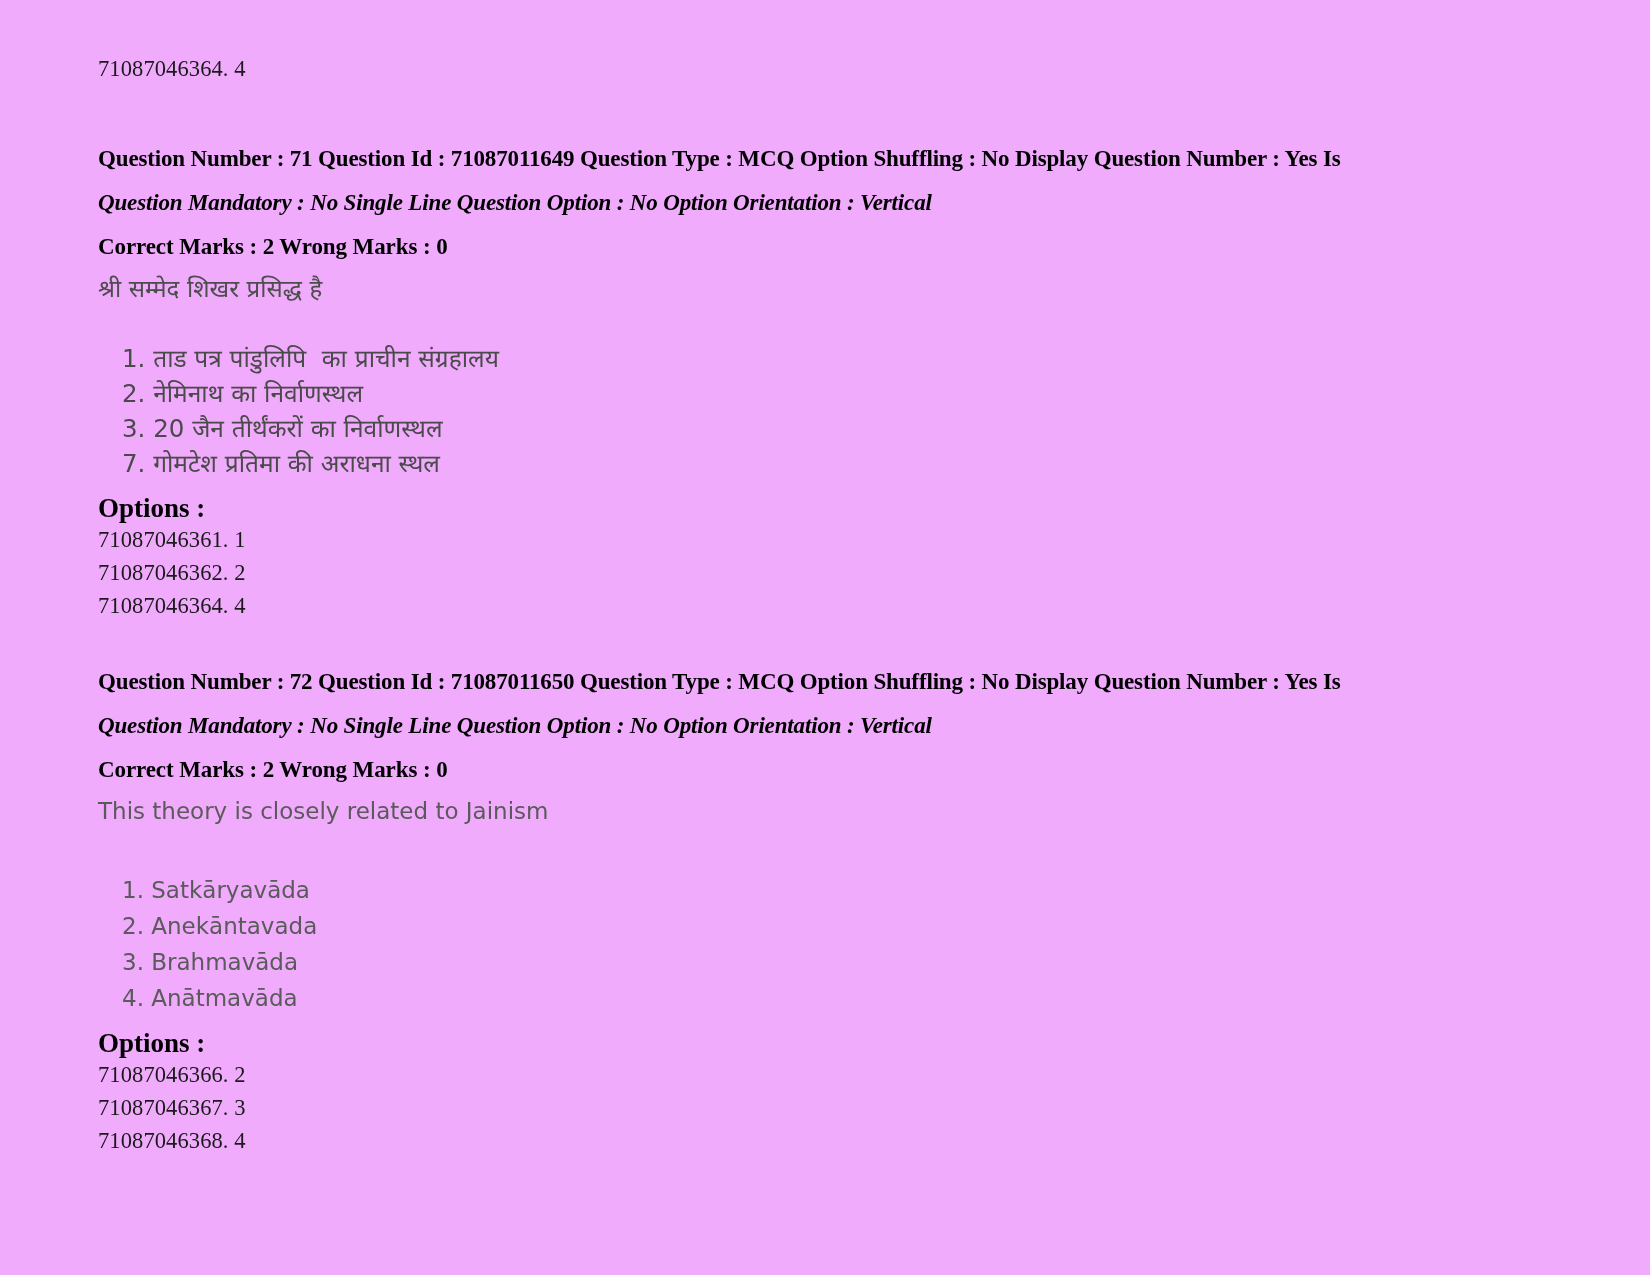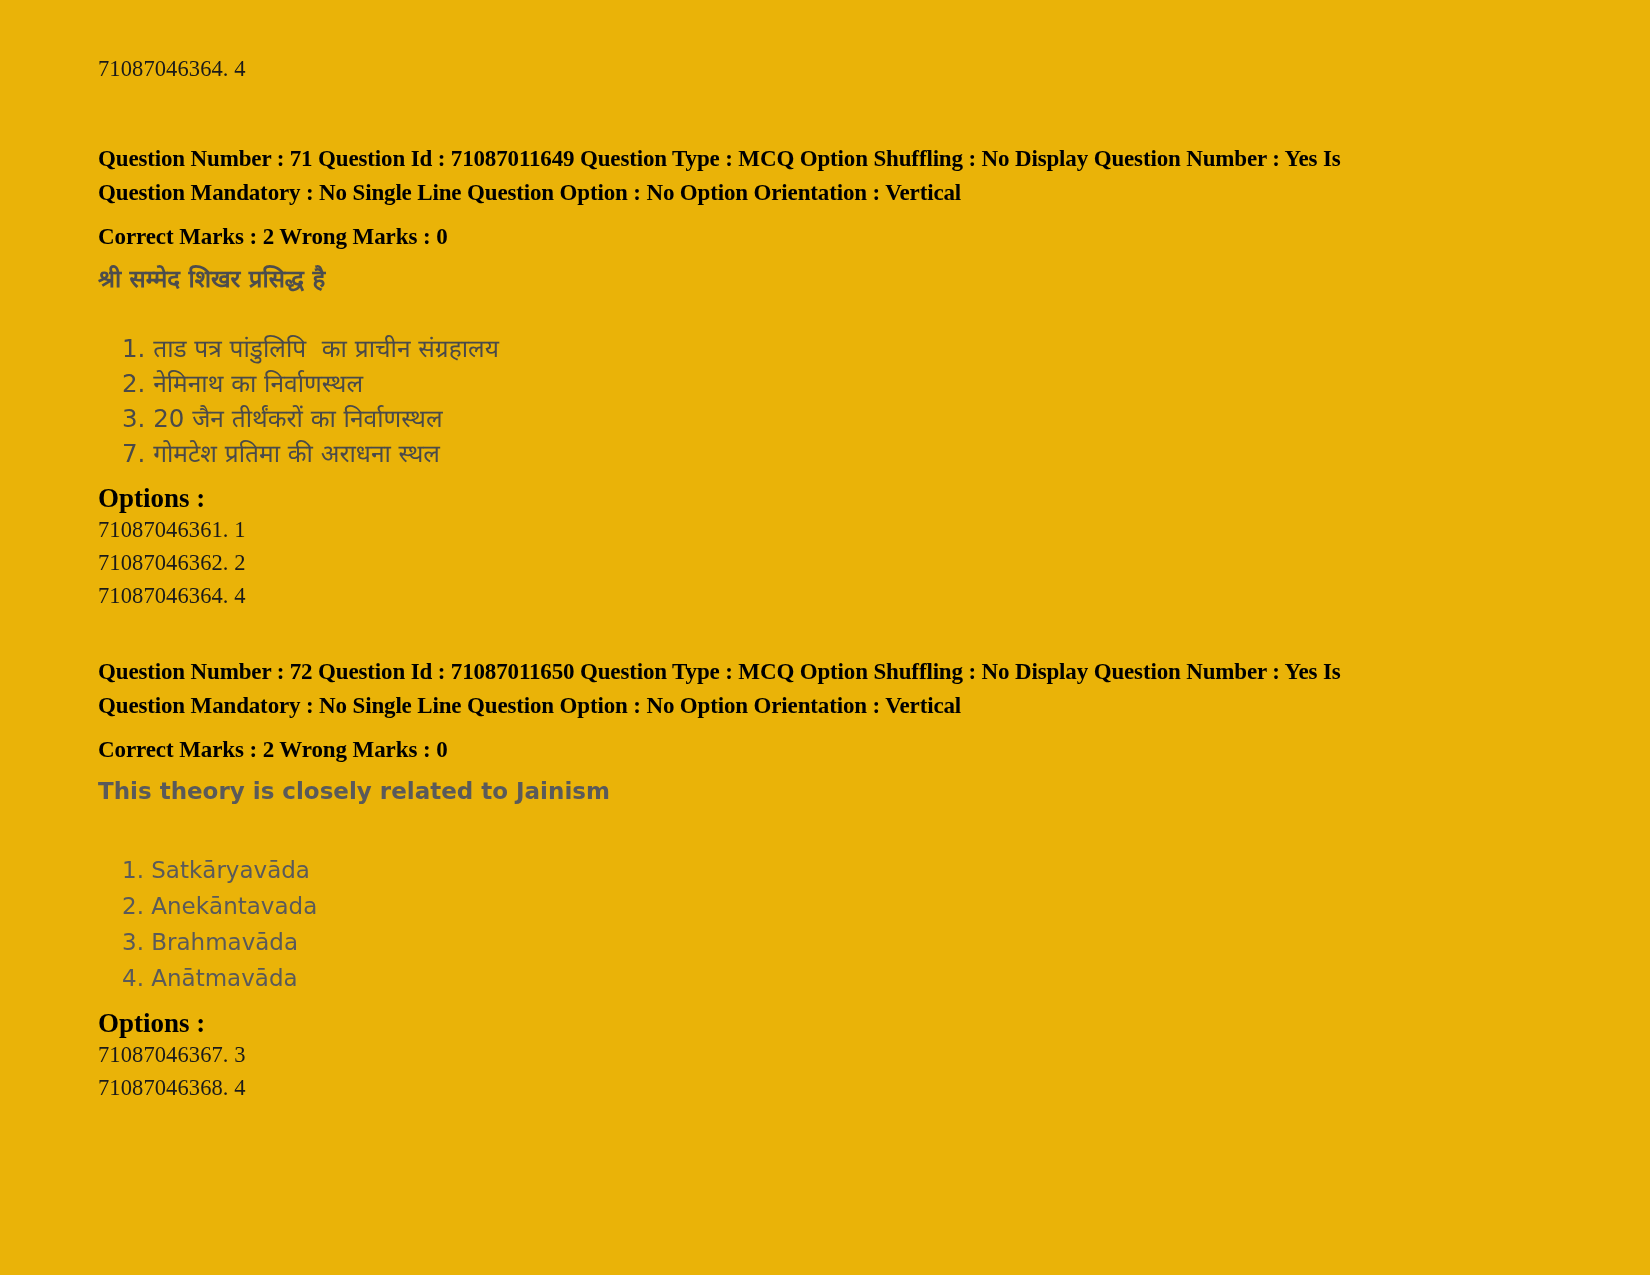--- a/index.html
+++ b/index.html
@@ -13,21 +13,21 @@
     height: 1275px;
     position: relative;
     font-family: "Liberation Serif", "DejaVu Serif", serif;
     overflow: hidden;
   }
   .page {
     position: absolute;
     left: 0; top: 0;
     width: 1650px;
     height: 1275px;
-    background: #eab308;
+    background: #f0abfc;
   }
   .content {
     position: absolute;
     left: 98px;
     top: 52px;
     width: 1440px;
   }
 
   
   .optid {
@@ -39,21 +39,21 @@
     white-space: pre;
   }
   .meta {
     font-family: "Liberation Serif", "DejaVu Serif", serif;
     font-weight: bold;
     font-size: 23px;
     color: #000000;
     line-height: 28px;
     letter-spacing: -0.15px;
   }
-  .meta-line2 { margin-top: 6px; }
+  .meta-line2 { margin-top: 16px; font-style: italic; }
   .marks {
     font-family: "Liberation Serif", "DejaVu Serif", serif;
     font-weight: bold;
     font-size: 23px;
     color: #000000;
     line-height: 28px;
     margin-top: 16px;
     letter-spacing: -0.1px;
   }
   .options-label {
@@ -63,21 +63,21 @@
     color: #000000;
     line-height: 30px;
   }
 
   
   .qtext {
     font-family: "DejaVu Sans", "Liberation Sans", sans-serif;
     font-size: 23px;
     color: #5a5a5a;
     line-height: 30px;
-    font-weight: 700;
+    font-weight: 400;
   }
   .qtext-hi {
     font-size: 24px;
     line-height: 32px;
     color: #4d4d4d;
   }
   ol.choices {
     list-style: none;
     margin: 12px;
     padding: 0;
@@ -156,18 +156,19 @@
 
       <ol class="choices">
         <li>1. Satkāryavāda</li>
         <li>2. Anekāntavada</li>
         <li>3. Brahmavāda</li>
         <li>4. Anātmavāda</li>
       </ol>
 
       <div class="options-label">Options :</div>
 
+      <div class="optid">71087046366. 2</div>
       <div class="optid">71087046367. 3</div>
       <div class="optid">71087046368. 4</div>
     </div>
 
   </div>
 </div>
 
 </body></html>

